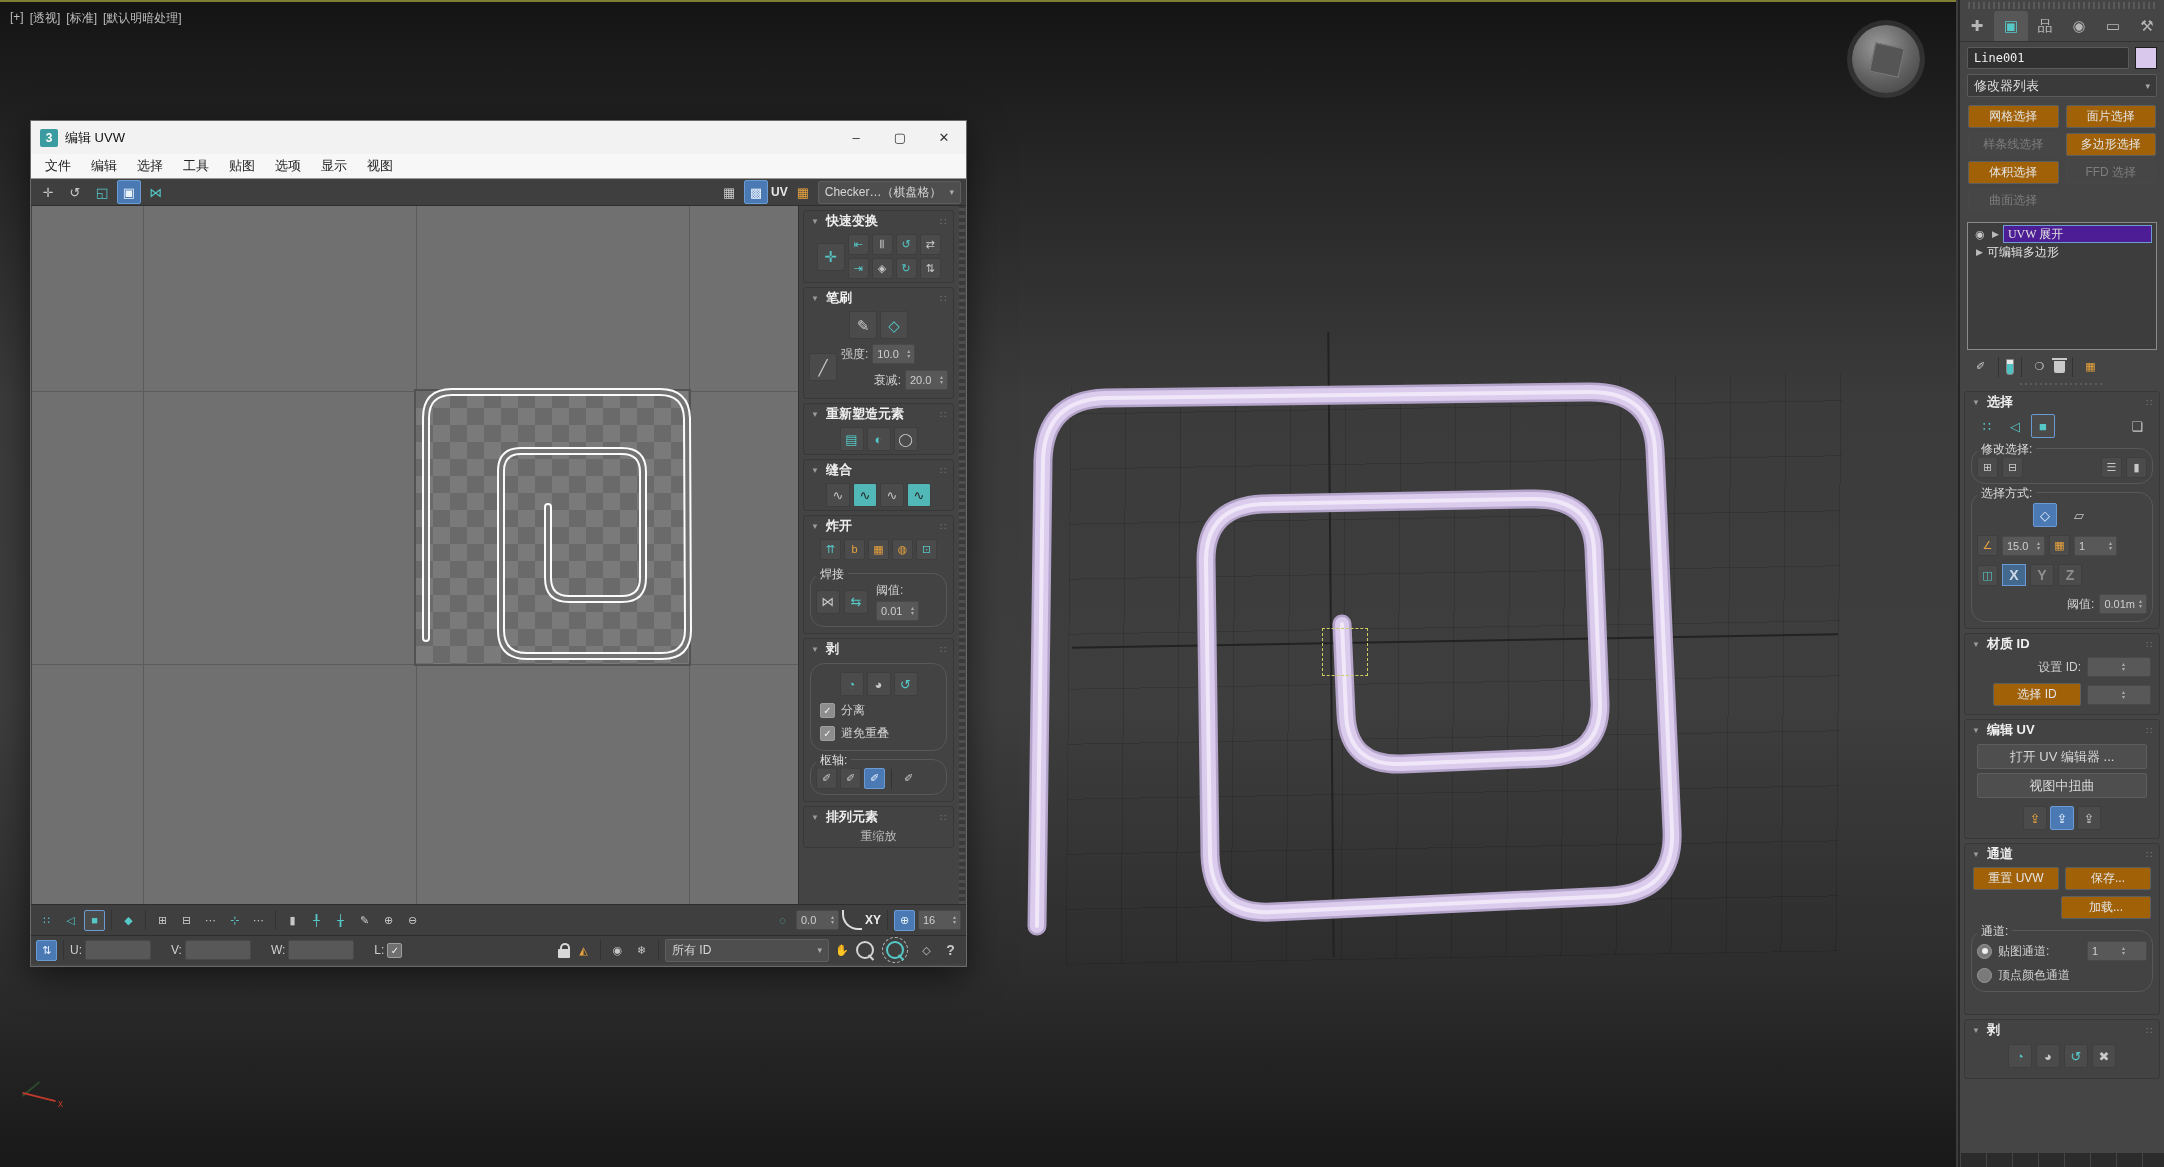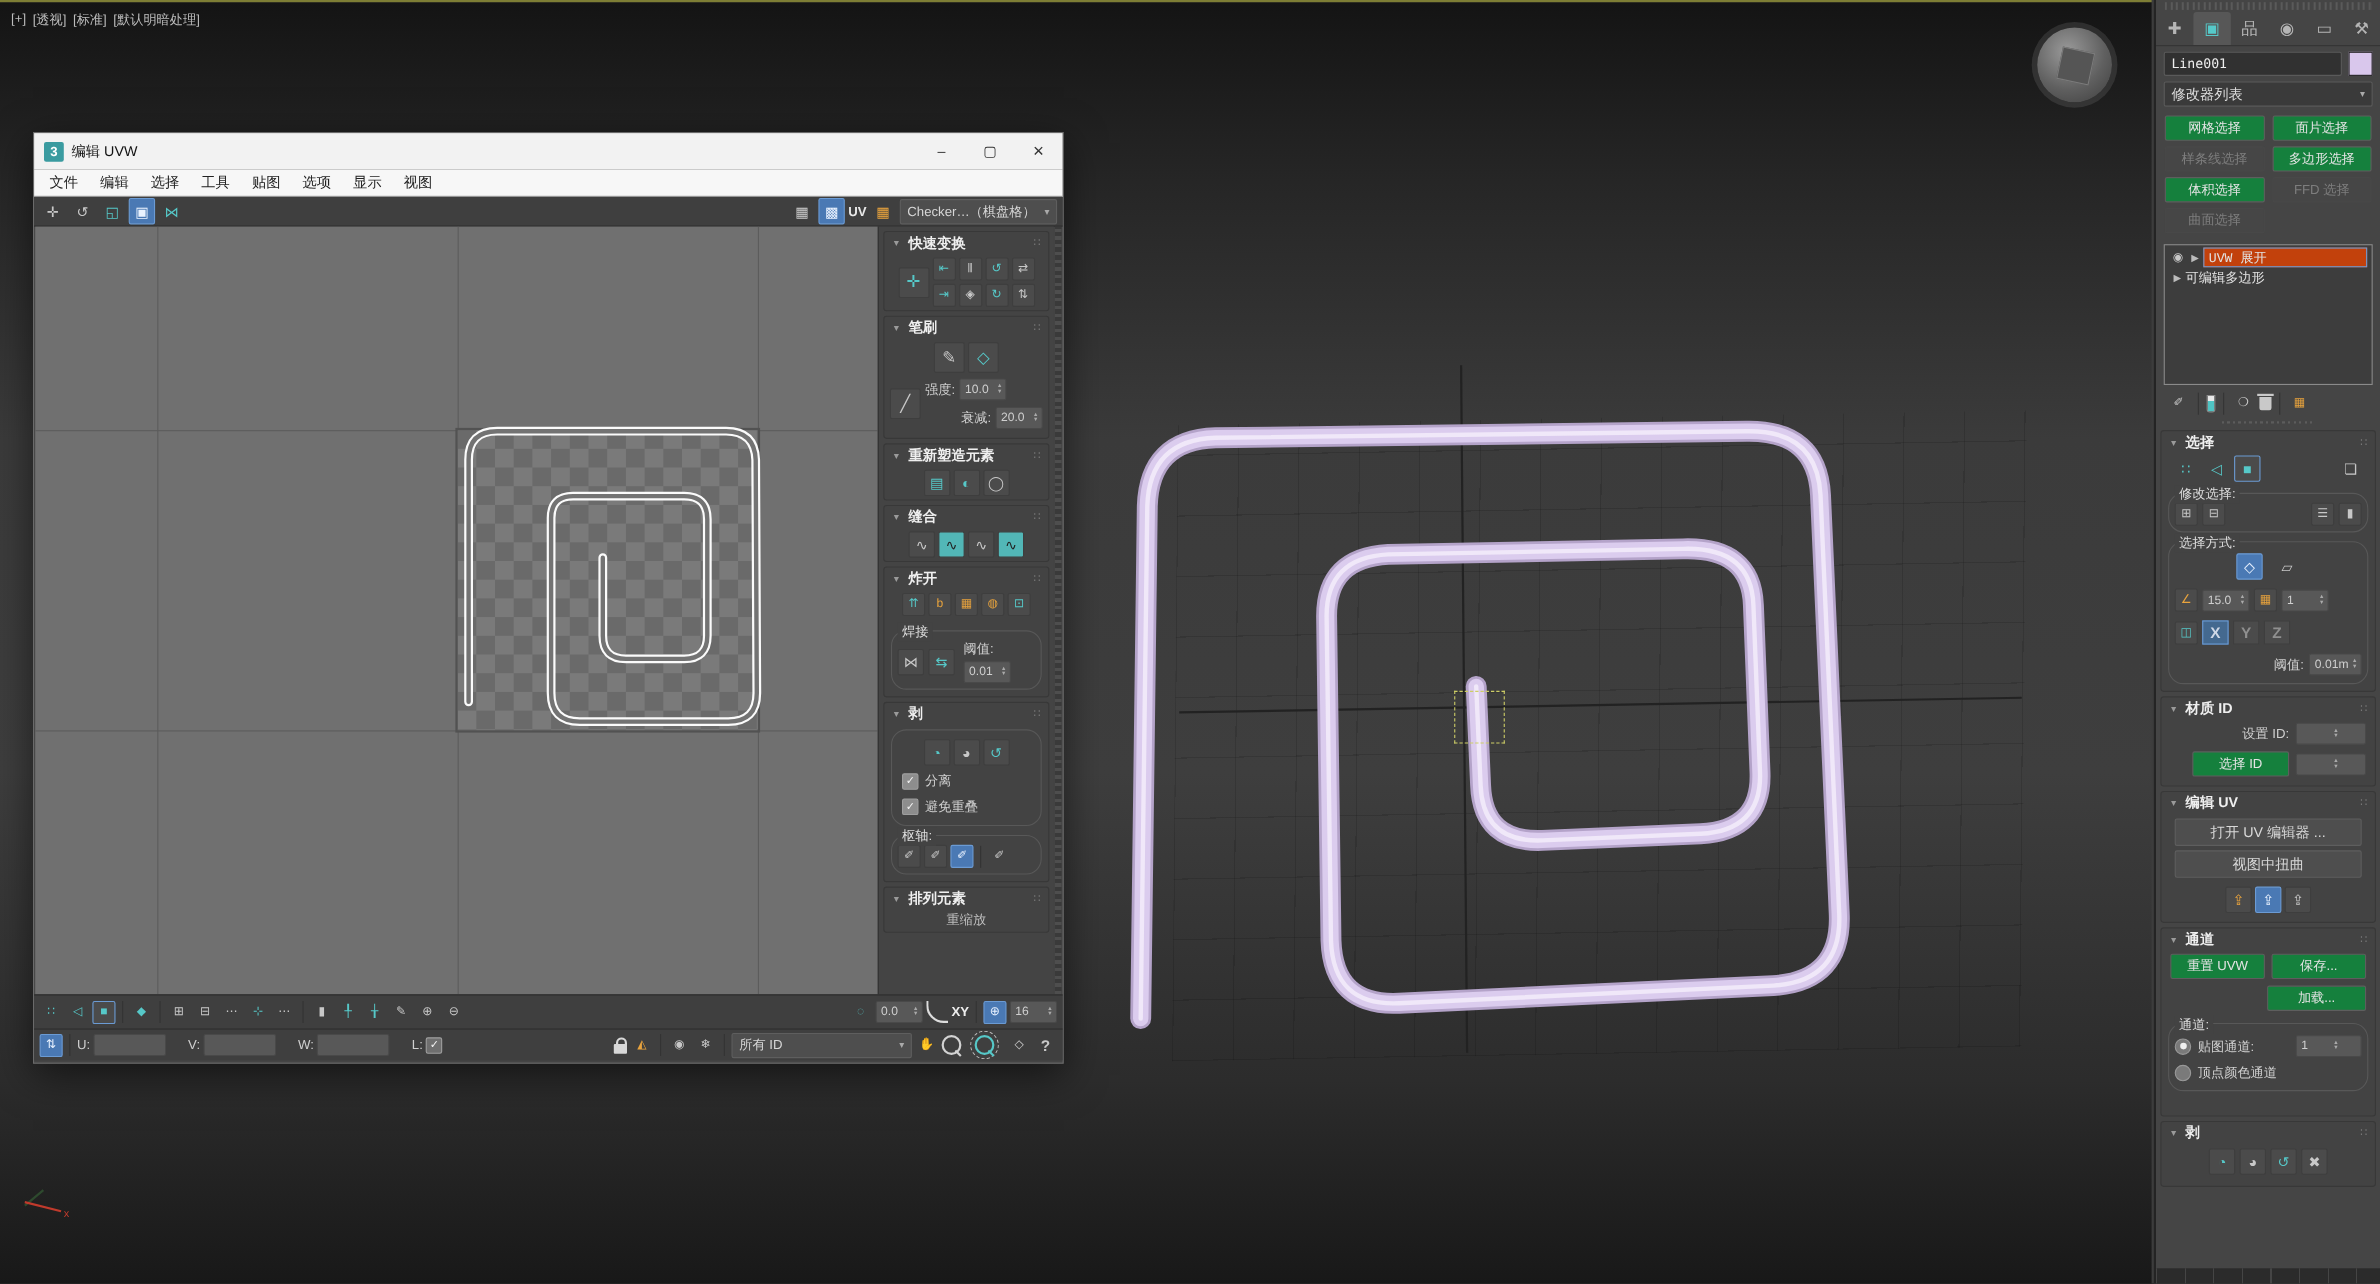--- a/index.html
+++ b/index.html
@@ -24,21 +24,21 @@
   .fld .v{min-width:26px;text-align:left}
   .spin{display:inline-flex;flex-direction:column;font-size:6px;line-height:5px;color:#aaa;margin-left:4px}
   .spin::before{content:"▴"}.spin::after{content:"▾"}
   
   .roll{margin:4px 4px;background:#434343;border:1px solid #383838;border-radius:3px;overflow:hidden}
   .rh{display:flex;align-items:center;height:20px;padding:0 7px;font-weight:bold;color:#efefef;font-size:13px}
   .rh .ra{color:#9a9a9a;font-size:8px;margin-right:7px}
   .rh .rg{margin-left:auto;color:#787878;font-size:10px;font-weight:normal}
   .grp{border:1px solid #585858;border-radius:14px;margin:8px 6px 6px;padding:8px 5px 5px;position:relative}
   .grp .gl{position:absolute;top:-8px;left:5px;background:#434343;padding:0 4px;font-size:12px;color:#ddd}
-  .btn{display:inline-flex;align-items:center;justify-content:center;height:21px;background:#15803d;
+  .btn{display:inline-flex;align-items:center;justify-content:center;height:21px;background:#a16207;
        border:1px solid #5e5e5e;border-radius:2px;color:#e4e4e4;font-size:12px;flex:0 0 auto}
   .btn.dis{color:#7d7d7d;border-color:#484848;background:#464646}
   .chk{width:13px;height:13px;background:#8d8d8d;border:1px solid #9e9e9e;border-radius:2px;
        display:inline-flex;align-items:center;justify-content:center;font-size:10px;color:#f3f3f3;flex:0 0 auto}
   .radio{width:13px;height:13px;border-radius:50%;background:#7a7a7a;border:1px solid #989898;
        display:inline-flex;align-items:center;justify-content:center;flex:0 0 auto}
   .radio.on::after{content:"";width:6px;height:6px;border-radius:50%;background:#efefef}
   
   .viewport{left:0;top:0;width:1956px;height:1167px;
     background:linear-gradient(180deg,#141414 0%,#262626 14%,#3b3b3b 34%,#3e3e3e 60%,#2c2c2c 84%,#181818 100%);
@@ -108,21 +108,21 @@
   .cp-name{display:flex;align-items:center;gap:6px;padding:5px 7px}
   .namefld{flex:1;height:20px;background:#313131;border:1px solid #5a5a5a;border-radius:2px;
      display:flex;align-items:center;padding:0 6px;color:#eee;font-family:"DejaVu Sans Mono",monospace;font-size:12px}
   .swatch{width:20px;height:20px;background:#d9c7ec;border:1px solid #1e1e1e;flex:0 0 auto}
   .modlist{margin:0 7px;height:21px;background:#3a3a3a;border:1px solid #5a5a5a;border-radius:2px;
      display:flex;align-items:center;padding:0 6px;color:#ddd;font-size:13px}
   .modlist .car{margin-left:auto;color:#aaa;font-size:9px}
   .cp-btns{display:grid;grid-template-columns:1fr 1fr;gap:5px 7px;padding:8px 8px 4px}
   .cp-stack{margin:6px 7px 2px;height:128px;background:#3d3d3d;border:1px solid #8a8a8a;padding:2px;box-sizing:border-box}
   .stackrow{display:flex;align-items:center;height:18px;gap:4px;color:#e2e2e2;font-size:12px;padding:0 2px}
-  .stacksel{flex:1;border:1px solid #6f9bd2;background:#c2410c;display:flex;align-items:center;height:16px;padding:0 4px;font-family:Liberation Mono, monospace}
+  .stacksel{flex:1;border:1px solid #6f9bd2;background:#4c1d95;display:flex;align-items:center;height:16px;padding:0 4px;font-family:Liberation Serif, serif}
   .cp-sticons{display:flex;align-items:center;gap:4px;padding:4px 10px 2px}
   .splitter{height:6px;margin:2px 60px;background:repeating-linear-gradient(90deg,#5c5c5c 0 2px,transparent 2px 5px);background-size:100% 2px;background-repeat:no-repeat;background-position:center}
   .cprow{display:flex;align-items:center;gap:6px;padding:3px 8px}
   .cpbtn-w{display:flex;align-items:center;justify-content:center;height:23px;margin:4px 12px;
       background:#4e4e4e;border:1px solid #5e5e5e;border-radius:2px;color:#d8d8d8;font-size:13px}
   .xyz{width:22px;height:20px;display:inline-flex;align-items:center;justify-content:center;
       background:#4b4b4b;border:1px solid #3e3e3e;color:#8f8f8f;font-weight:bold;font-size:14px}
   .xyz.on{background:#44698f;color:#cfd8e6;border-color:#6b9bd4}
   .cp-bottomstrip{position:absolute;left:0;bottom:0;width:100%;height:14px;background:#2b2b2b;
       background-image:repeating-linear-gradient(90deg,#454545 0 1px,transparent 1px 26px)}

